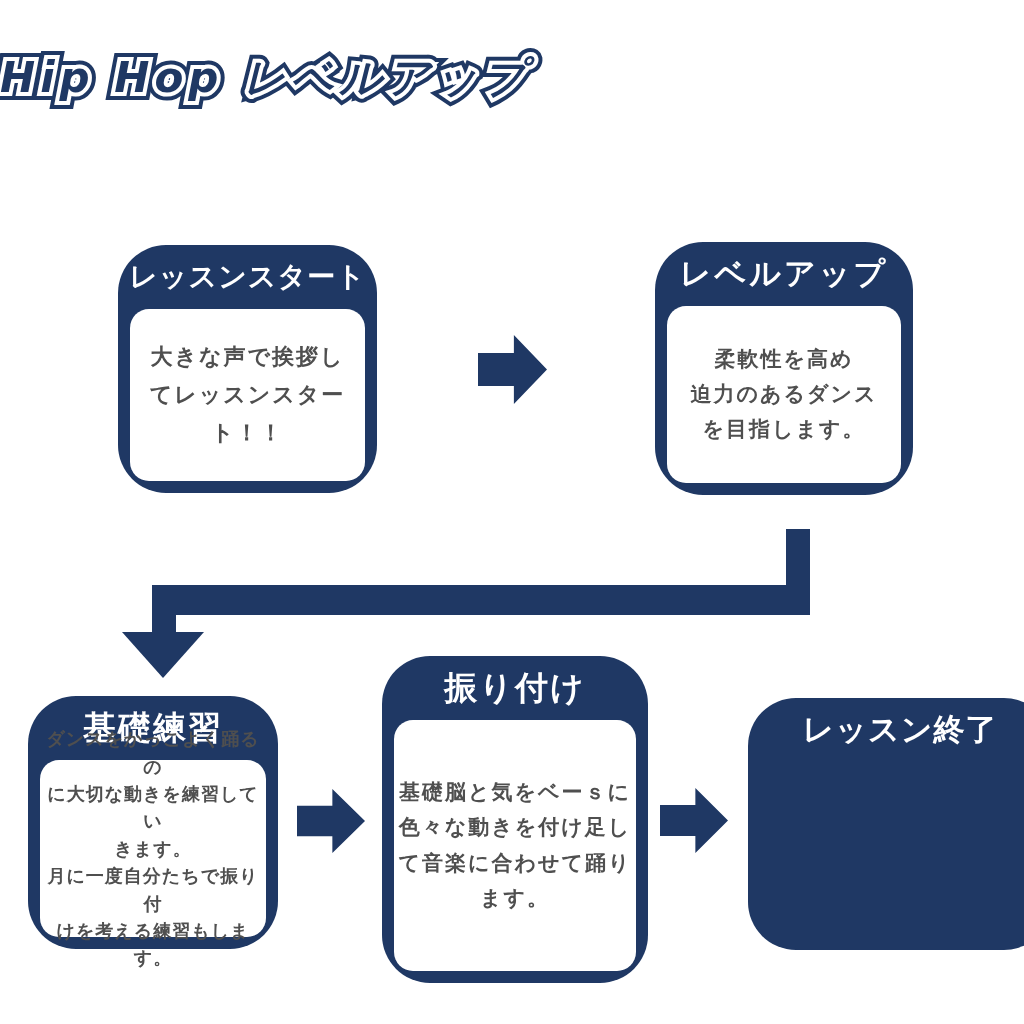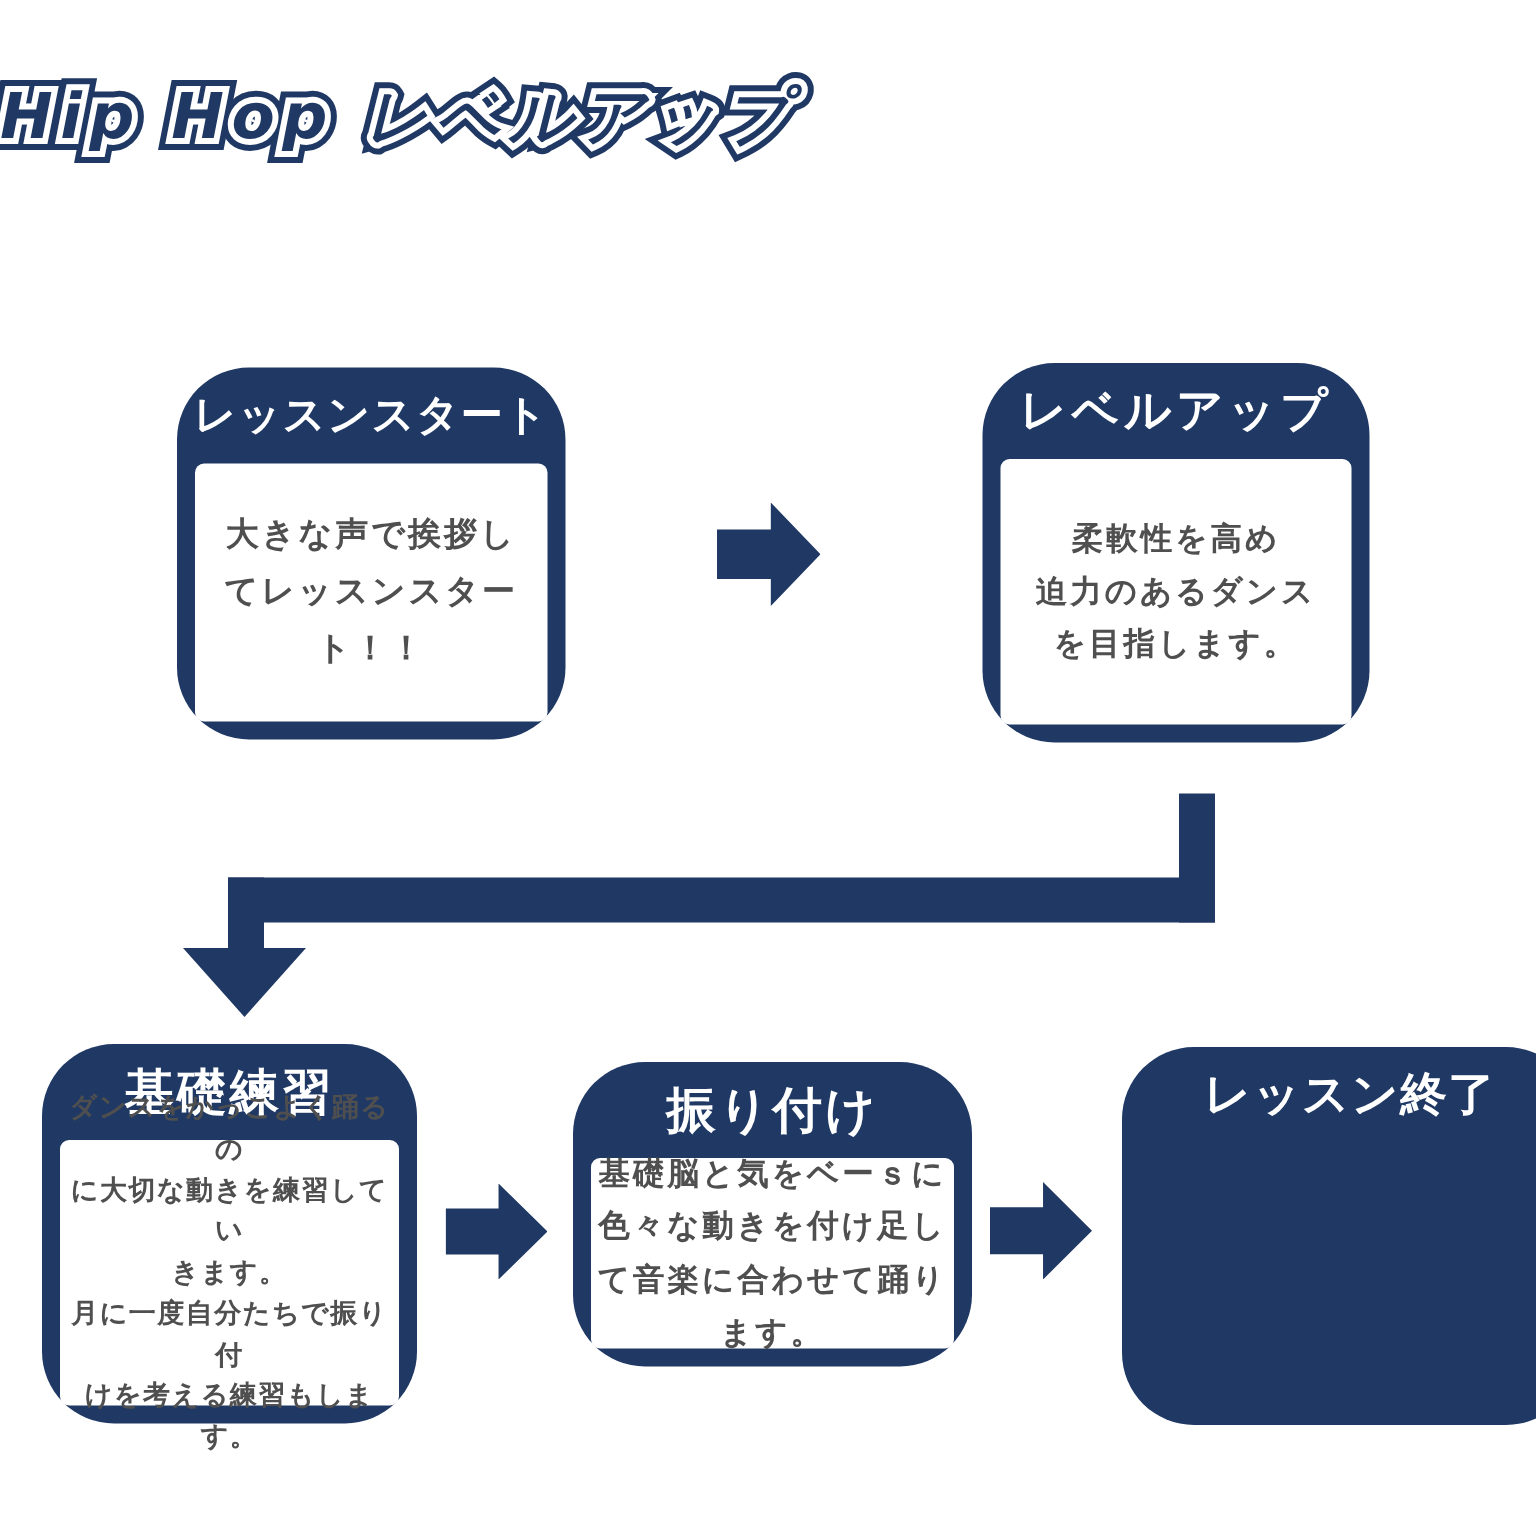--- a/index.html
+++ b/index.html
@@ -68,31 +68,31 @@
     display: flex;
     align-items: center;
     justify-content: center;
     color: #ffffff;
     white-space: nowrap;
   }
   .box-body {
     position: absolute;
     left: 12px; right: 12px; top: 64px; bottom: 12px;
     background: #ffffff;
-    border-radius: 6px;
+    border-radius: 19px;
     display: flex;
     align-items: center;
     justify-content: center;
     text-align: center;
     color: #4f4f4f;
   }
   .box-1 { left: 118px; top: 245px; width: 259px; height: 248px; }
   .box-2 { left: 655px; top: 242px; width: 258px; height: 253px; }
   .box-3 { left: 28px;  top: 696px; width: 250px; height: 253px; }
-  .box-4 { left: 382px; top: 708px; width: 266px; height: 203px; }
+  .box-4 { left: 382px; top: 656px; width: 266px; height: 327px; }
   .box-5 { left: 748px; top: 698px; width: 304px; height: 252px; }
 
   .box-1 .box-header { font-size: 28px; letter-spacing: 1px; }
   .box-2 .box-header { font-size: 31px; letter-spacing: 3px; }
   .box-3 .box-header { font-size: 33px; letter-spacing: 2px; }
   .box-4 .box-header { font-size: 33px; letter-spacing: 2px; }
   .box-5 .box-header { font-size: 31px; letter-spacing: 1px; }
 
   .box-1 .box-body { font-size: 22px; line-height: 1.72; letter-spacing: 2px; }
   .box-2 .box-body { font-size: 21px; line-height: 1.68; letter-spacing: 2px; }

